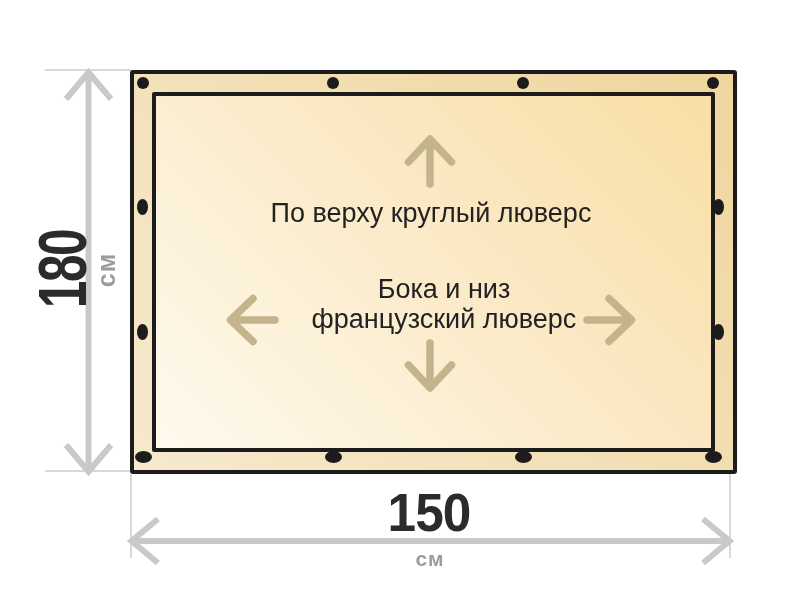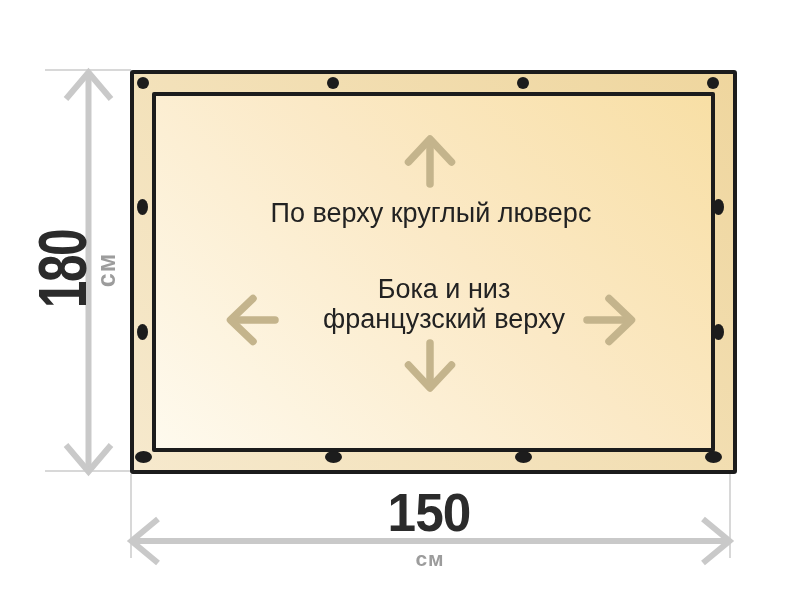--- a/index.html
+++ b/index.html
@@ -88,21 +88,21 @@
       <path d="M29 2.5 L6.5 24 L29 45.5"></path>
   </svg>
   <svg class="khaki" style="left:584px;top:296px" width="54" height="48" viewBox="0 0 54 48">
     <path d="M3 24 H41"></path>
       <path d="M25 2.5 L47.5 24 L25 45.5"></path>
   </svg>
 
   <div class="lbl note" style="left:231px;top:198px;width:400px">По верху круглый люверс</div>
   <div class="lbl note" style="left:244px;top:274px;width:400px">
     <div>Бока и низ</div>
-    <div>французский верху</div>
+    <div>французский люверс</div>
   </div>
 
   <svg class="dim" style="left:55px;top:65px" width="70" height="415" viewBox="0 0 70 415">
     <path d="M33.5 7 V407"></path>
     <path d="M11 34 L33.5 7.5 L56 34"></path>
     <path d="M11 380 L33.5 406.5 L56 380"></path>
   </svg>
   <div class="lbl num h-num" style="left:62px;top:269px">180</div>
   <div class="lbl unit h-unit" style="left:106px;top:270px">см</div>
 

